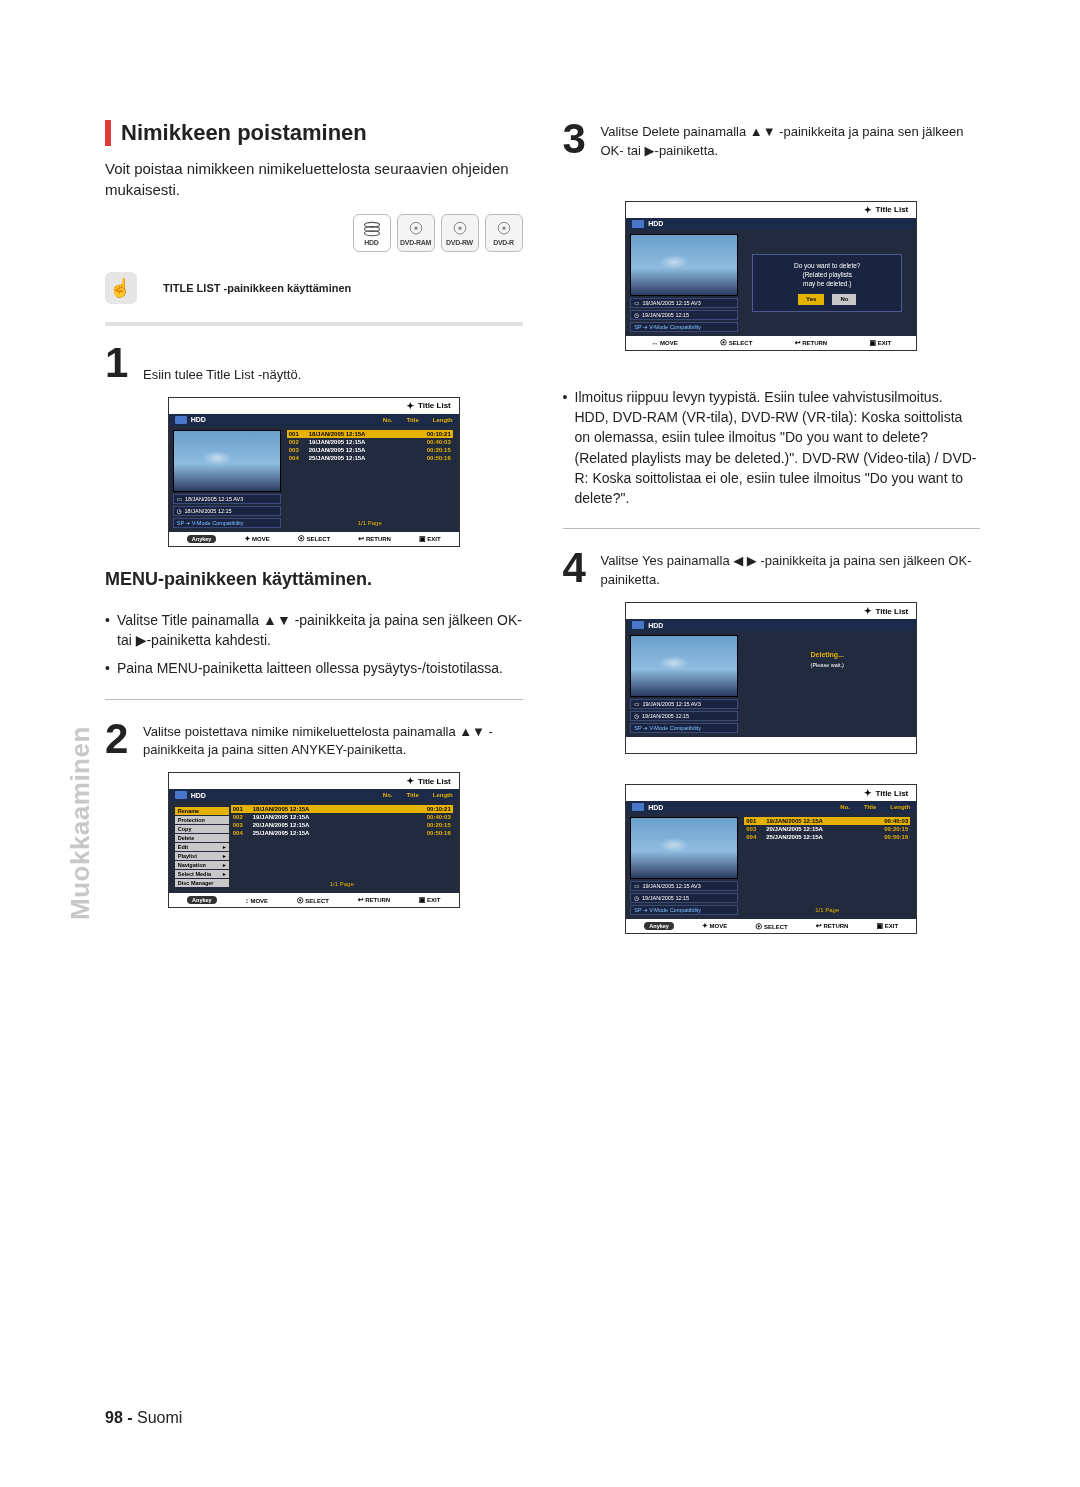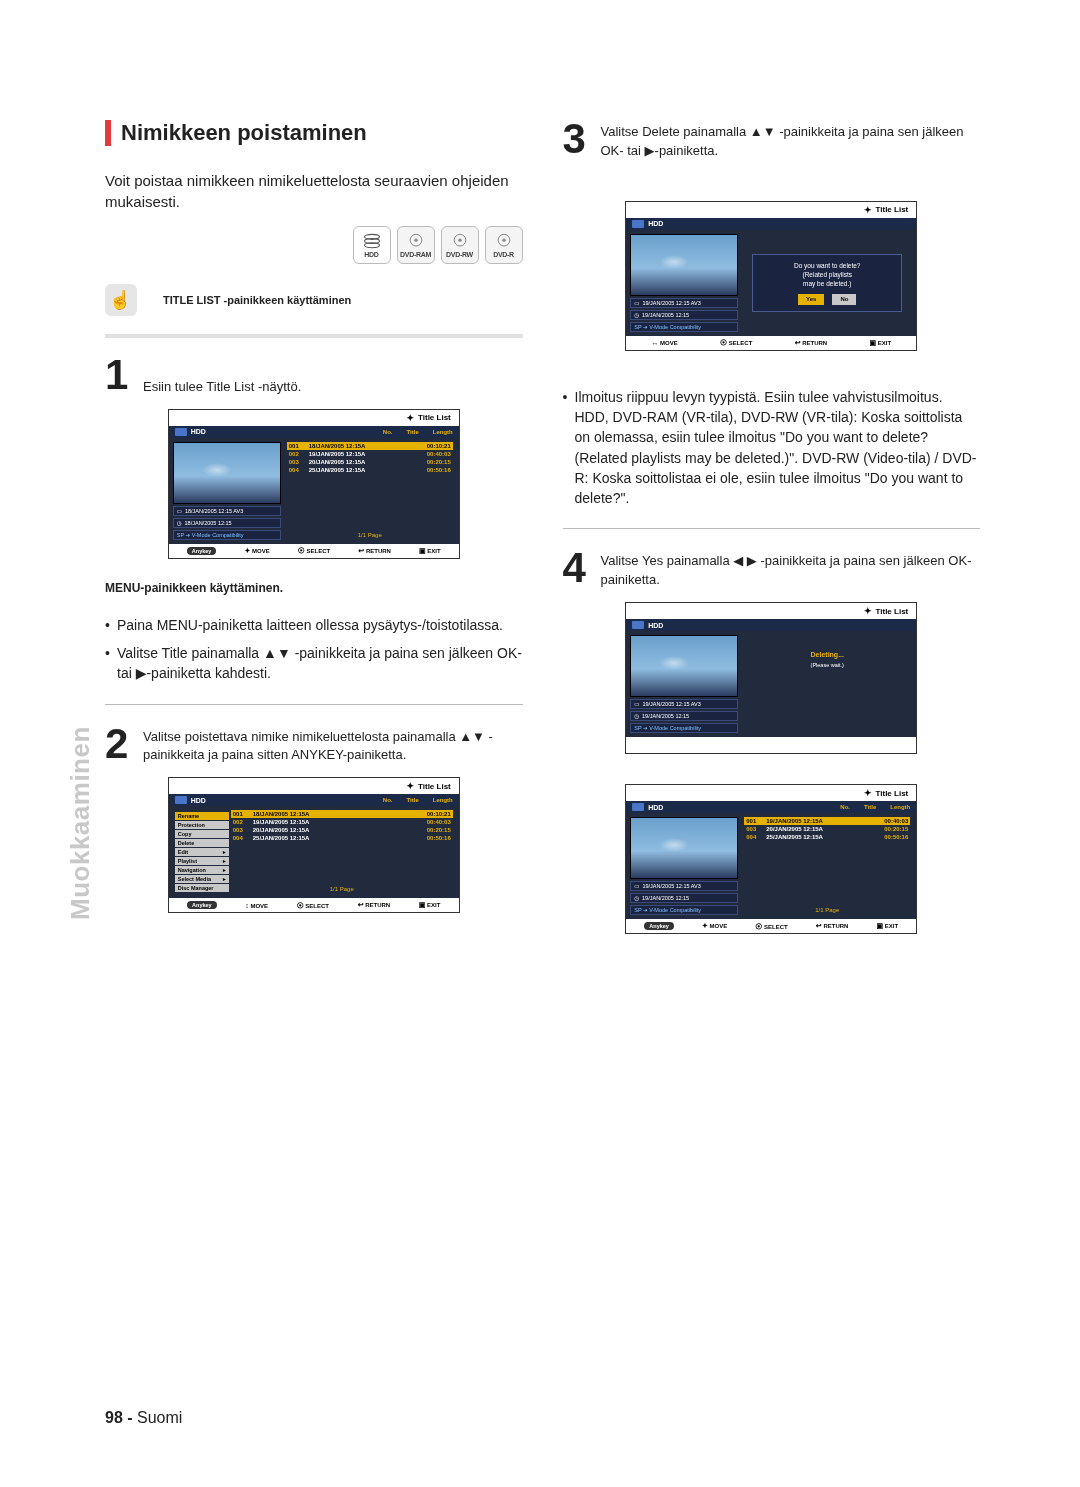--- a/index.html
+++ b/index.html
@@ -23,21 +23,21 @@
     gap: 40px;
     flex: 1;
   }
   .col {
     flex: 1;
     min-width: 0;
   }
   .section-head {
     display: flex;
     align-items: center;
-    margin-bottom: 24px;
+    margin-bottom: 12px;
     text-align: center;
   }
   .red-bar {
     width: 6px;
     height: 26px;
     background: #e03a3a;
     margin-right: 10px;
   }
   h2.title {
     font-size: 22px;
@@ -432,24 +432,24 @@
         </div>
         <div class="tv-foot">
           <span class="pill">Anykey</span>
           <span><span class="glyph">✦</span> <span>MOVE</span></span>
           <span><span class="glyph">⦿</span> <span>SELECT</span></span>
           <span><span class="glyph">↩</span> <span>RETURN</span></span>
           <span><span class="glyph">▣</span> <span>EXIT</span></span>
         </div>
       </div>
 
-      <p style="font-size:12px;font-weight:700;margin:22px 0 20px 0;">MENU-painikkeen käyttäminen.</p>
+      <p style="font-size:18px;font-weight:700;margin:22px 0 20px 0;">MENU-painikkeen käyttäminen.</p>
       <ul class="bullets">
+        <li>Valitse Title painamalla ▲▼ -painikkeita ja paina sen jälkeen OK- tai ▶-painiketta kahdesti.</li>
         <li>Paina MENU-painiketta laitteen ollessa pysäytys-/toistotilassa.</li>
-        <li>Valitse Title painamalla ▲▼ -painikkeita ja paina sen jälkeen OK- tai ▶-painiketta kahdesti.</li>
       </ul>
 
       <hr class="thin-rule">
 
       <div class="step">
         <div class="step-num">2</div>
         <div class="step-body">Valitse poistettava nimike nimikeluettelosta painamalla ▲▼ -painikkeita ja paina sitten ANYKEY-painiketta.</div>
       </div>
 
       <div class="tv">

